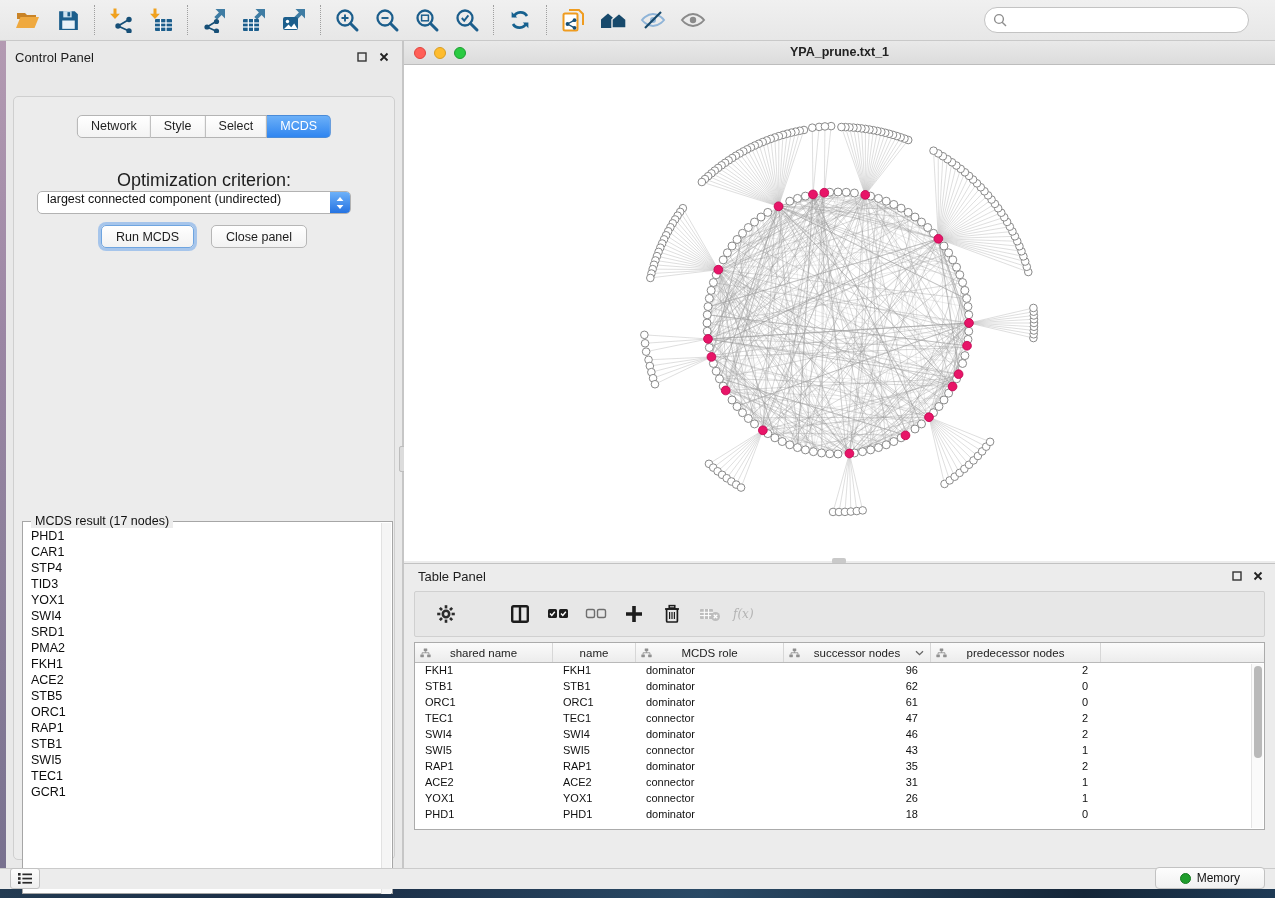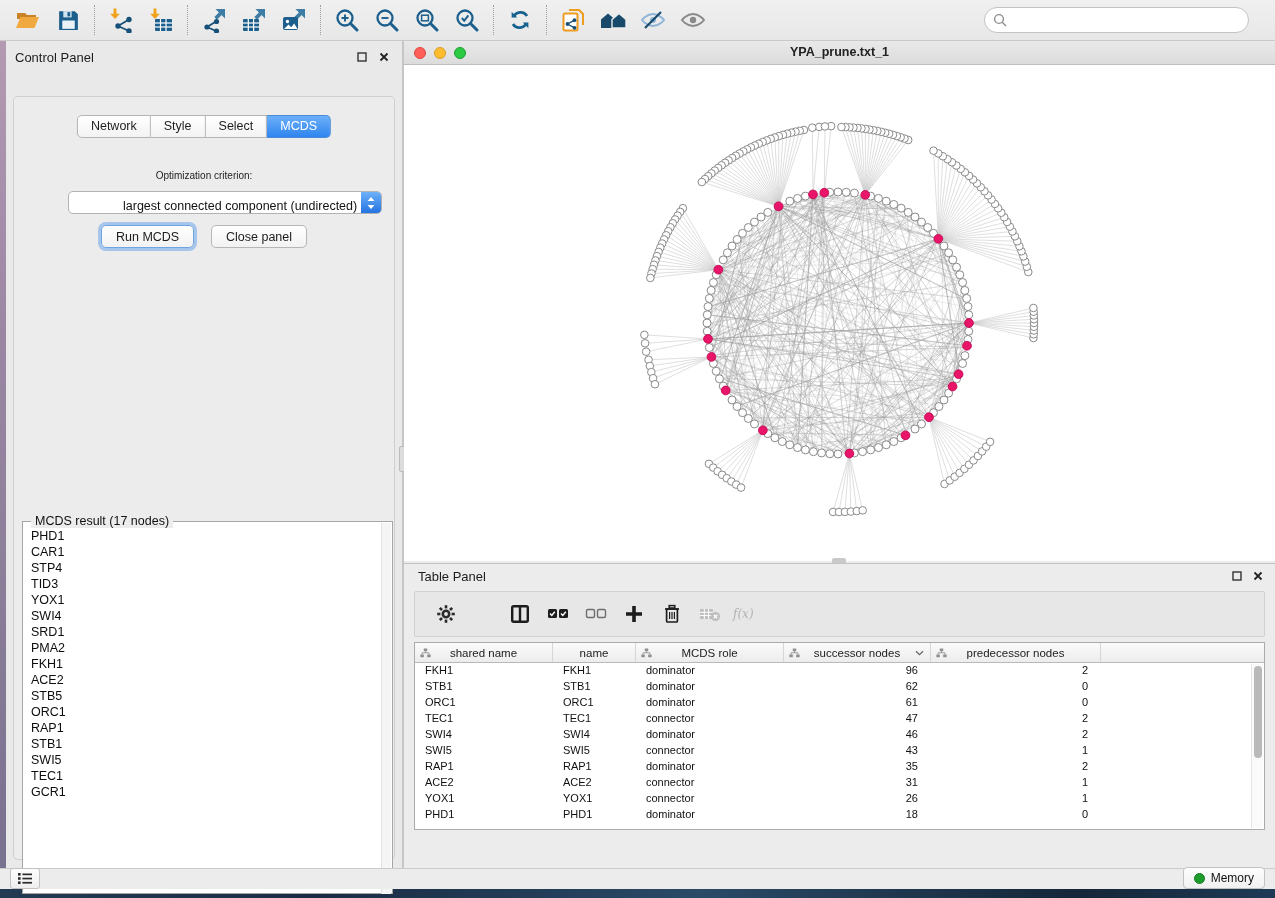--- a/index.html
+++ b/index.html
@@ -29,23 +29,23 @@
   .win-mini { position:absolute; top:9px; width:13px; height:13px; display:flex; align-items:center; justify-content:center; cursor:pointer; }
   .card { position:absolute; left:7px; top:55px; right:7px; bottom:8px; background:#ececec;
     border:1px solid #cfcfcf; border-radius:5px; }
   .seg { display:inline-flex; position:absolute; z-index:2;text-align:center; }
   .seg .tab { background:linear-gradient(#ffffff,#f3f3f3); border:1px solid #b4b4b4; border-left-width:0;
     padding:3px 13px 4px 13px; font-size:12.5px; color:#1f1f1f; cursor:pointer; white-space:nowrap; }
   .seg .tab:first-child { border-left-width:1px; border-radius:5px 0 0 5px; }
   .seg .tab:last-child { border-radius:0 5px 5px 0; }
   .seg .tab.active { background:linear-gradient(#6cb0f8,#2f85f0); border-color:#4a8bd8; color:#fff; }
   #cp-tabs { top:74px; left:50%; transform:translateX(-50%); }
-  #opt-label { position:absolute; top:73px; width:100%; text-align:center; font-size:10px; color:#1d1d1d; }
-  #criterion-select { position:absolute; left:54px; top:94px; width:314px; height:23px; background:#fff;
-    border:1px solid #b2b2b2; border-radius:5px; display:flex; align-items:flex-end; cursor:pointer;padding-left:45px; }
+  #opt-label { position:absolute; top:73px; width:100%; text-align:center; font-size:18px; color:#1d1d1d; }
+  #criterion-select { position:absolute; left:23px; top:94px; width:314px; height:23px; background:#fff;
+    border:1px solid #b2b2b2; border-radius:5px; display:flex; align-items:flex-start; cursor:pointer; }
   #criterion-select .sel-text { flex:1; font-size:12.5px; color:#111; padding-left:9px; white-space:nowrap; overflow:hidden; }
   #criterion-select .sel-cap { width:20px; height:21px; border-radius:0 4px 4px 0;
     background:linear-gradient(#6db1f9,#2573e2); display:flex; align-items:center; justify-content:center; }
   .mac-btn { position:absolute; top:128px; height:23px; background:linear-gradient(#ffffff,#f2f2f2);
     border:1px solid #b6b6b6; border-radius:5px; font-size:12.5px; color:#1c1c1c; cursor:pointer;
     font-family:"Liberation Sans",sans-serif; padding:0 14px; }
   #run-btn { left:87px; border-color:#6fa5e0; box-shadow:0 0 0 3px rgba(110,165,235,.55); }
   #closepanel-btn { left:197px; }
   #mcds-group { position:absolute; left:8px; top:424px; width:371px; height:373px; border:1px solid #a6a6a6;
     background:#fff; }
@@ -86,21 +86,21 @@
   .td.num { text-align:right; padding-right:13px; }
   #tp-scroll { position:absolute; top:21px; right:1px; width:12px; bottom:1px; background:#fafafa; border-left:1px solid #e4e4e4; }
   #tp-thumb { position:absolute; top:2px; left:2px; width:8px; height:92px; background:#b9b9b9; border-radius:4px; }
   #tp-tabs { bottom:11px; left:50%; transform:translateX(-50%); }
 
   
   #status-bar { position:absolute; left:0; top:868px; width:1275px; height:21px; background:#ececec; border-top:1px solid #cbcbcb; }
   #panels-btn { position:absolute; left:10px; top:-1px; width:30px; height:21px; background:linear-gradient(#fdfdfd,#efefef);
     border:1px solid #c2c2c2; border-radius:3px; display:flex; align-items:center; justify-content:center; cursor:pointer; }
   #memory-btn { position:absolute; right:10px; top:-2px; height:22px; background:linear-gradient(#fdfdfd,#f1f1f1);
-    border:1px solid #c2c2c2; border-radius:4px; display:flex; align-items:center; padding:0 10px; gap:6px; cursor:pointer; }
+    border:1px solid #c2c2c2; border-radius:4px; display:flex; align-items:center; padding:0 24px; gap:6px; cursor:pointer; }
   #memory-dot { width:11px; height:11px; border-radius:50%; background:#1f9d2c; border:1px solid #157a20; }
   #memory-btn span.lbl { font-size:12px; color:#111; }
 </style>
 </head>
 <body>
 
 <div id="app">
 
   <div id="toolbar">
     <button class="tbtn">

